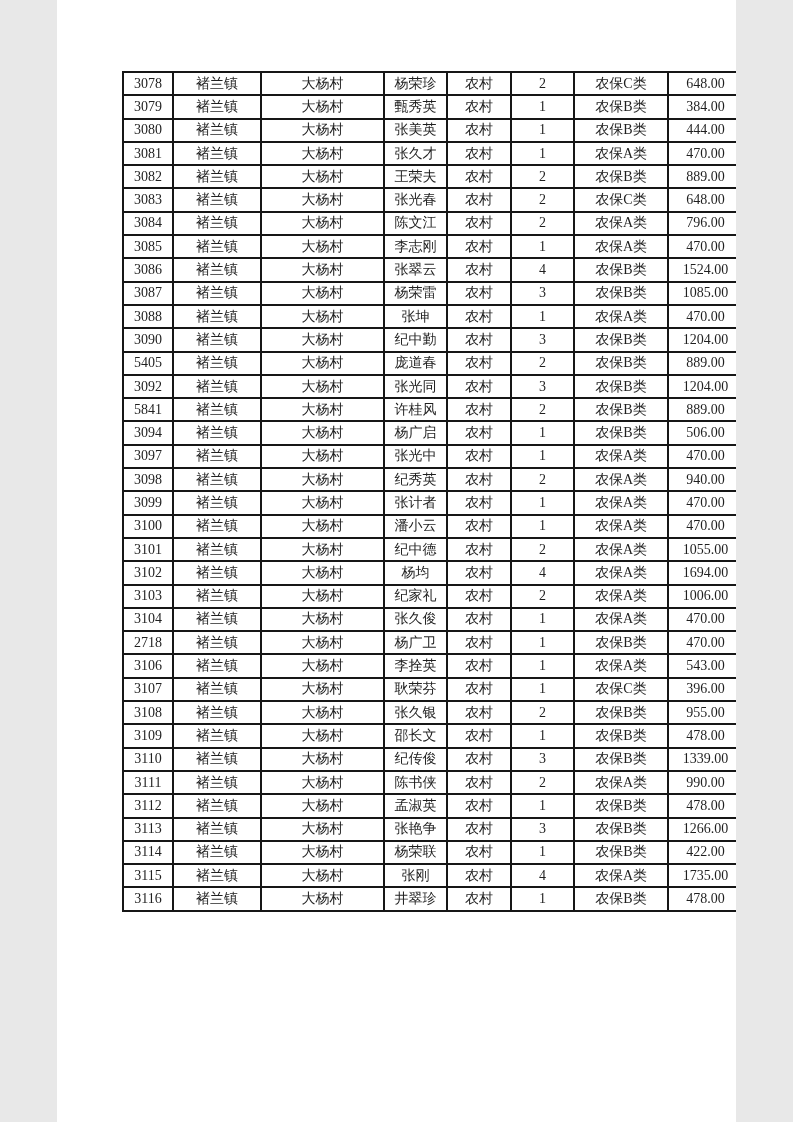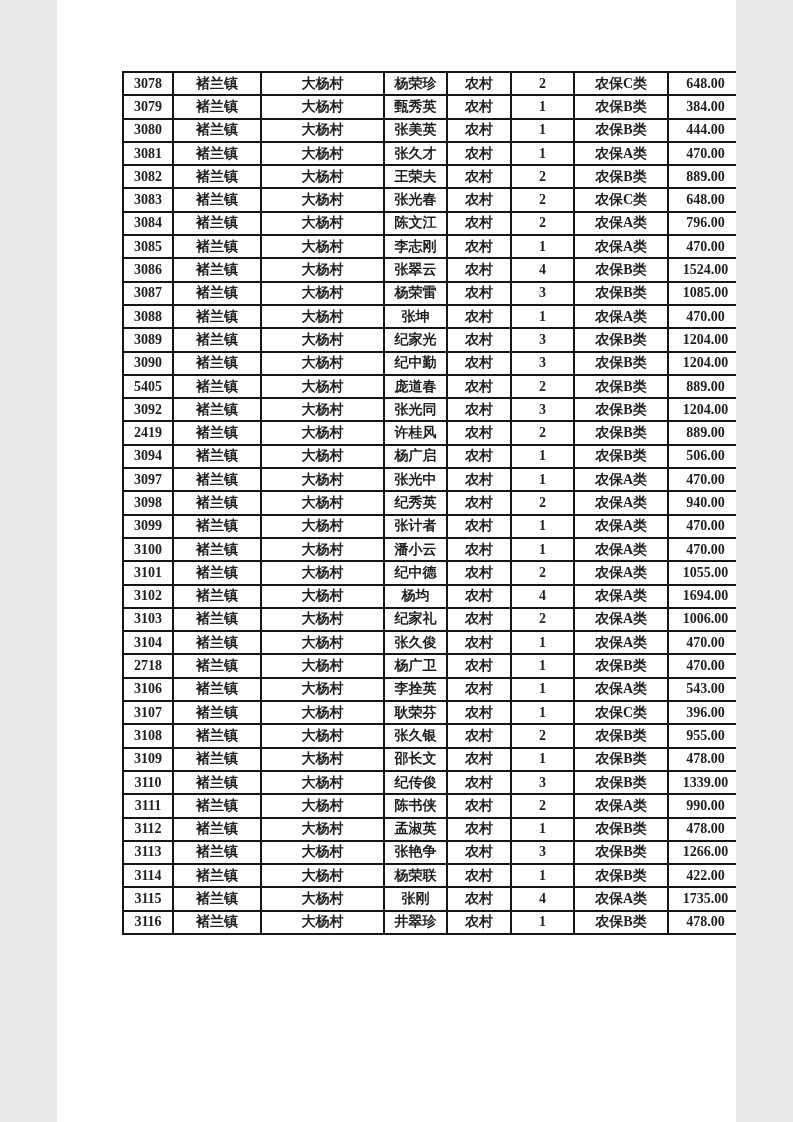--- a/index.html
+++ b/index.html
@@ -8,21 +8,20 @@
     background: #e8e8e8;
   }
   .page {
     position: relative;
     width: 679px;
     height: 1122px;
     background: #ffffff;
     margin: 0 auto;
     overflow: hidden;
     font-family: "Liberation Serif", "DejaVu Serif", serif;
-    font-weight: bold;
   }
   table.grid {
     position: absolute;
     left: 65px;
     top: 71px;
     width: 620px;
     border-collapse: collapse;
     table-layout: fixed;
   }
   table.grid td {
@@ -159,61 +158,51 @@
           <td>3088</td>
           <td>褚兰镇</td>
           <td>大杨村</td>
           <td>张坤</td>
           <td>农村</td>
           <td>1</td>
           <td>农保A类</td>
           <td>470.00</td>
         </tr>
         <tr>
-          <td>3089</td>
-          <td>褚兰镇</td>
-          <td>大杨村</td>
-          <td>纪家光</td>
+          <td>3090</td>
+          <td>褚兰镇</td>
+          <td>大杨村</td>
+          <td>纪中勤</td>
           <td>农村</td>
           <td>3</td>
           <td>农保B类</td>
           <td>1204.00</td>
         </tr>
         <tr>
-          <td>3090</td>
-          <td>褚兰镇</td>
-          <td>大杨村</td>
-          <td>纪中勤</td>
+          <td>5405</td>
+          <td>褚兰镇</td>
+          <td>大杨村</td>
+          <td>庞道春</td>
+          <td>农村</td>
+          <td>2</td>
+          <td>农保B类</td>
+          <td>889.00</td>
+        </tr>
+        <tr>
+          <td>3092</td>
+          <td>褚兰镇</td>
+          <td>大杨村</td>
+          <td>张光同</td>
           <td>农村</td>
           <td>3</td>
           <td>农保B类</td>
           <td>1204.00</td>
         </tr>
         <tr>
-          <td>5405</td>
-          <td>褚兰镇</td>
-          <td>大杨村</td>
-          <td>庞道春</td>
-          <td>农村</td>
-          <td>2</td>
-          <td>农保B类</td>
-          <td>889.00</td>
-        </tr>
-        <tr>
-          <td>3092</td>
-          <td>褚兰镇</td>
-          <td>大杨村</td>
-          <td>张光同</td>
-          <td>农村</td>
-          <td>3</td>
-          <td>农保B类</td>
-          <td>1204.00</td>
-        </tr>
-        <tr>
-          <td>2419</td>
+          <td>5841</td>
           <td>褚兰镇</td>
           <td>大杨村</td>
           <td>许桂风</td>
           <td>农村</td>
           <td>2</td>
           <td>农保B类</td>
           <td>889.00</td>
         </tr>
         <tr>
           <td>3094</td>

